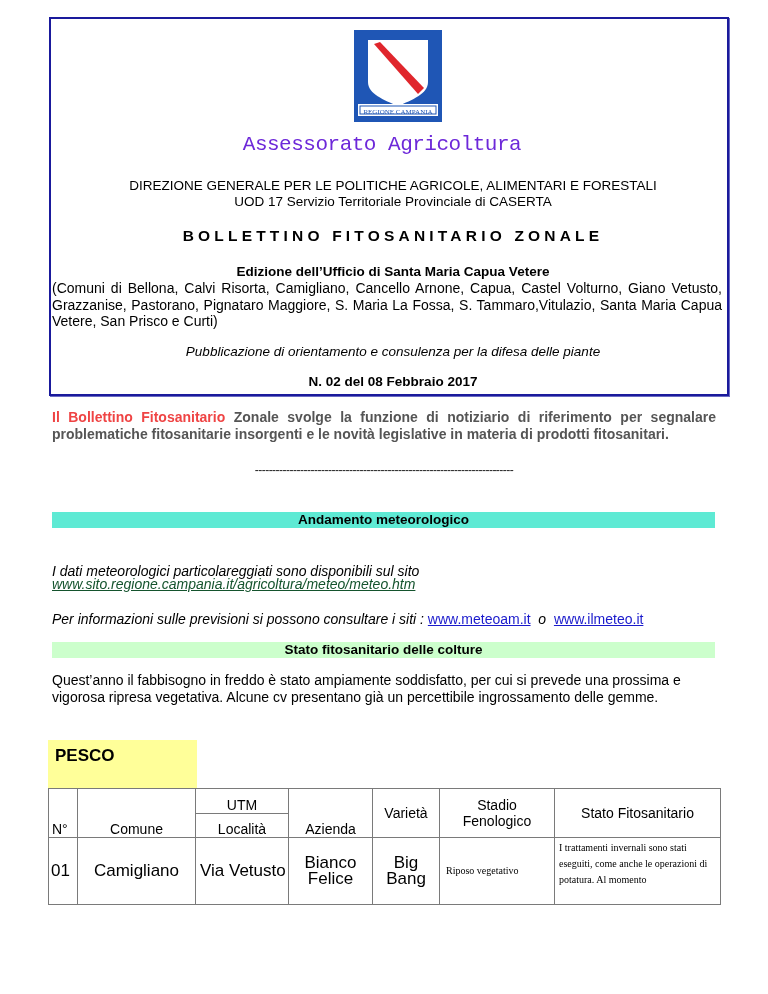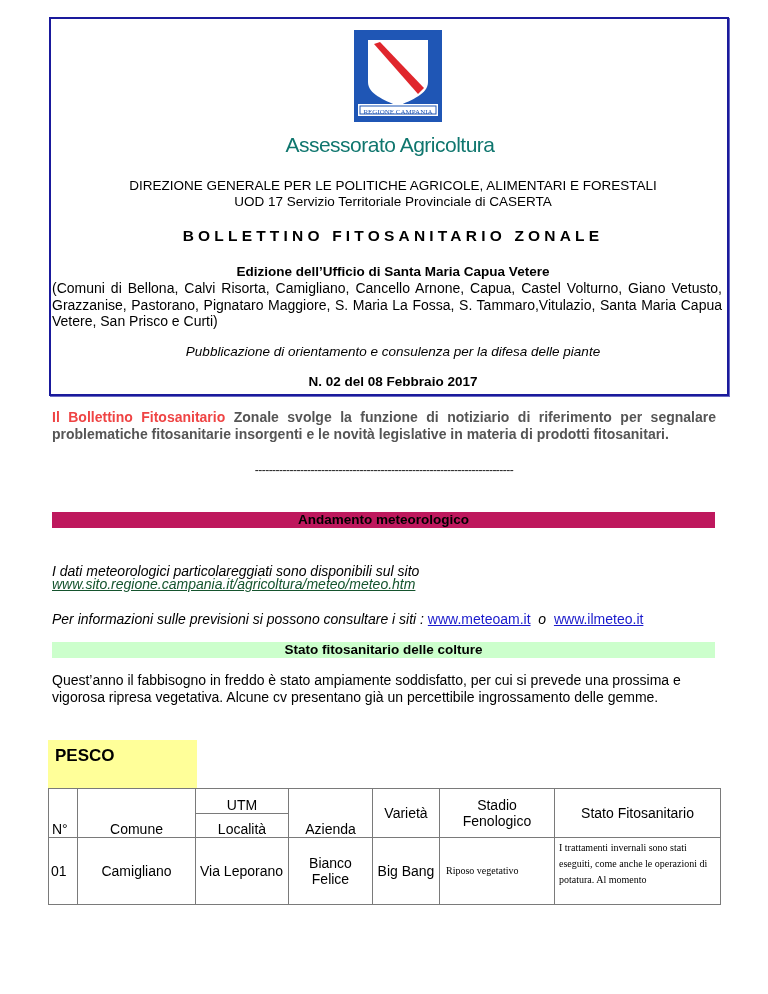--- a/index.html
+++ b/index.html
@@ -5,22 +5,22 @@
   html, body { margin:0; padding:0; background:#ffffff; }
   body { width:768px; height:994px; position:relative; overflow:hidden;
          font-family:"Liberation Sans", sans-serif; color:#000; }
   .abs { position:absolute; }
 
   
   #header-box { left:49px; top:17px; width:676px; height:375px;
                 border:2px solid #1a1a9c; box-shadow:1px 1px 0 #6b6bc4; }
   #logo { left:354px; top:30px; width:88px; height:92px; background:#1f56b5; }
   #logo svg { width:88px; height:92px; display:block; }
-  #logo-caption { left:240px; top:133px; width:300px; text-align:center;
-                  font-family:Liberation Sans, sans-serif; font-size:21px; color:#0f766e;
+  #logo-caption { left:232px; top:133px; width:300px; text-align:center;
+                  font-family:Liberation Mono, monospace; font-size:21px; color:#6d28d9;
                   letter-spacing:-0.5px; }
   .hline { left:51px; width:684px; text-align:center; }
   #direzione { top:178px; font-size:13.5px; }
   #uod { top:194px; font-size:13.5px; }
   #bollettino-title { top:227px; font-size:15.5px; font-weight:bold; letter-spacing:4.2px; }
   #edizione { top:264px; font-size:13.5px; font-weight:bold; }
   #comuni { left:52px; top:280px; width:670px; font-size:14px; line-height:16.5px;
             text-align:justify; }
   #pubblicazione { top:344px; font-size:13.5px; font-style:italic; }
   #numero { top:374px; font-size:13.5px; font-weight:bold; }
@@ -28,41 +28,41 @@
   
   #intro { left:52px; top:409px; width:664px; font-size:14px; line-height:17px;
            font-weight:bold; text-align:justify; color:#555; }
   #intro .lead { color:#ef4444; }
   #separator { left:52px; top:463px; width:664px; text-align:center; font-size:12px;
                letter-spacing:-0.5px; color:#222; }
 
   
   .band { left:52px; width:663px; height:16px; text-align:center; font-size:13.5px;
           font-weight:bold; line-height:16px; }
-  #band-meteo { top:512px; background:#be185d; }
+  #band-meteo { top:512px; background:#5eead4; }
   #band-stato { top:642px; background:#ccffcc; }
 
   .ital { font-style:italic; font-size:14px; }
   #meteo-text { left:52px; top:563px; }
   #meteo-link { left:52px; top:576px; color:#14532d; text-decoration:underline; }
   #previsioni { left:52px; top:611px; }
   .lnk { color:#1a1acc; text-decoration:underline; font-style:normal; }
 
   #stato-text { left:52px; top:672px; width:668px; font-size:14px; line-height:17px; }
 
   
   #pesco-block { left:48px; top:740px; width:149px; height:48px; background:#ffff99; }
   #pesco-label { left:55px; top:746px; font-size:17px; font-weight:bold; }
 
   
   #crop-table { left:48px; top:788px; border-collapse:collapse; table-layout:fixed; }
   #crop-table td, #crop-table th { border:1px solid #7a7a7a; padding:0; font-weight:normal; }
   #crop-table th { font-size:14px; vertical-align:bottom; text-align:center; height:18px; line-height:16px; }
   #crop-table tr.h2 th { height:18px; }
-  #crop-table td { font-size:14px; height:64px; vertical-align:middle; text-align:center; line-height:16px; }
+  #crop-table td { font-size:17px; height:64px; vertical-align:middle; text-align:center; line-height:16px; }
   #crop-table td.serif { font-family:"Liberation Serif", serif; font-size:10px; text-align:left; }
   #crop-table td.left { text-align:left; padding-left:4px; }
   #crop-table td.stato { vertical-align:top; padding:2px 4px 0 4px; line-height:16px; }
 </style>
 </head>
 <body>
 
 <div id="header-box" class="abs"></div>
 
 <div id="logo" class="abs">
@@ -117,20 +117,20 @@
     <th rowspan="2" style="vertical-align:middle">Varietà</th>
     <th rowspan="2" style="vertical-align:middle;padding:8px 14px">Stadio Fenologico</th>
     <th rowspan="2" style="vertical-align:middle">Stato Fitosanitario</th>
   </tr>
   <tr class="h2">
     <th>Località</th>
   </tr>
   <tr>
     <td class="left" style="padding-left:2px">01</td>
     <td>Camigliano</td>
-    <td class="left">Via Leporano</td>
+    <td class="left">Via Vetusto</td>
     <td>Bianco Felice</td>
     <td>Big Bang</td>
     <td class="serif" style="padding-left:6px">Riposo vegetativo</td>
     <td class="serif stato">I trattamenti invernali sono stati eseguiti, come anche le operazioni di potatura. Al momento</td>
   </tr>
 </tbody>
   </table>
 
 </body></html>

